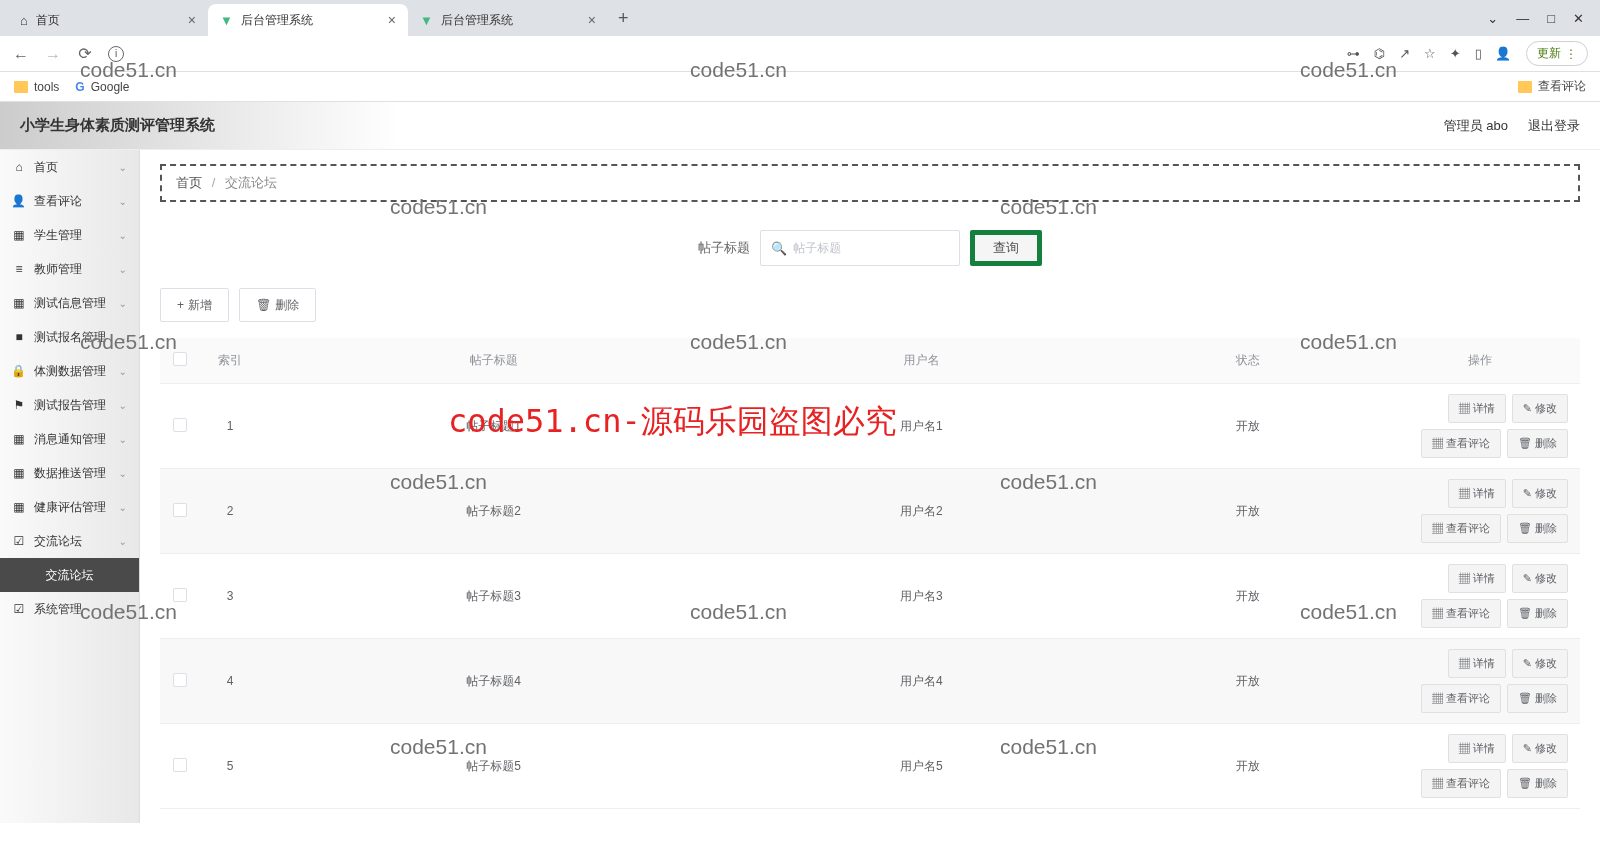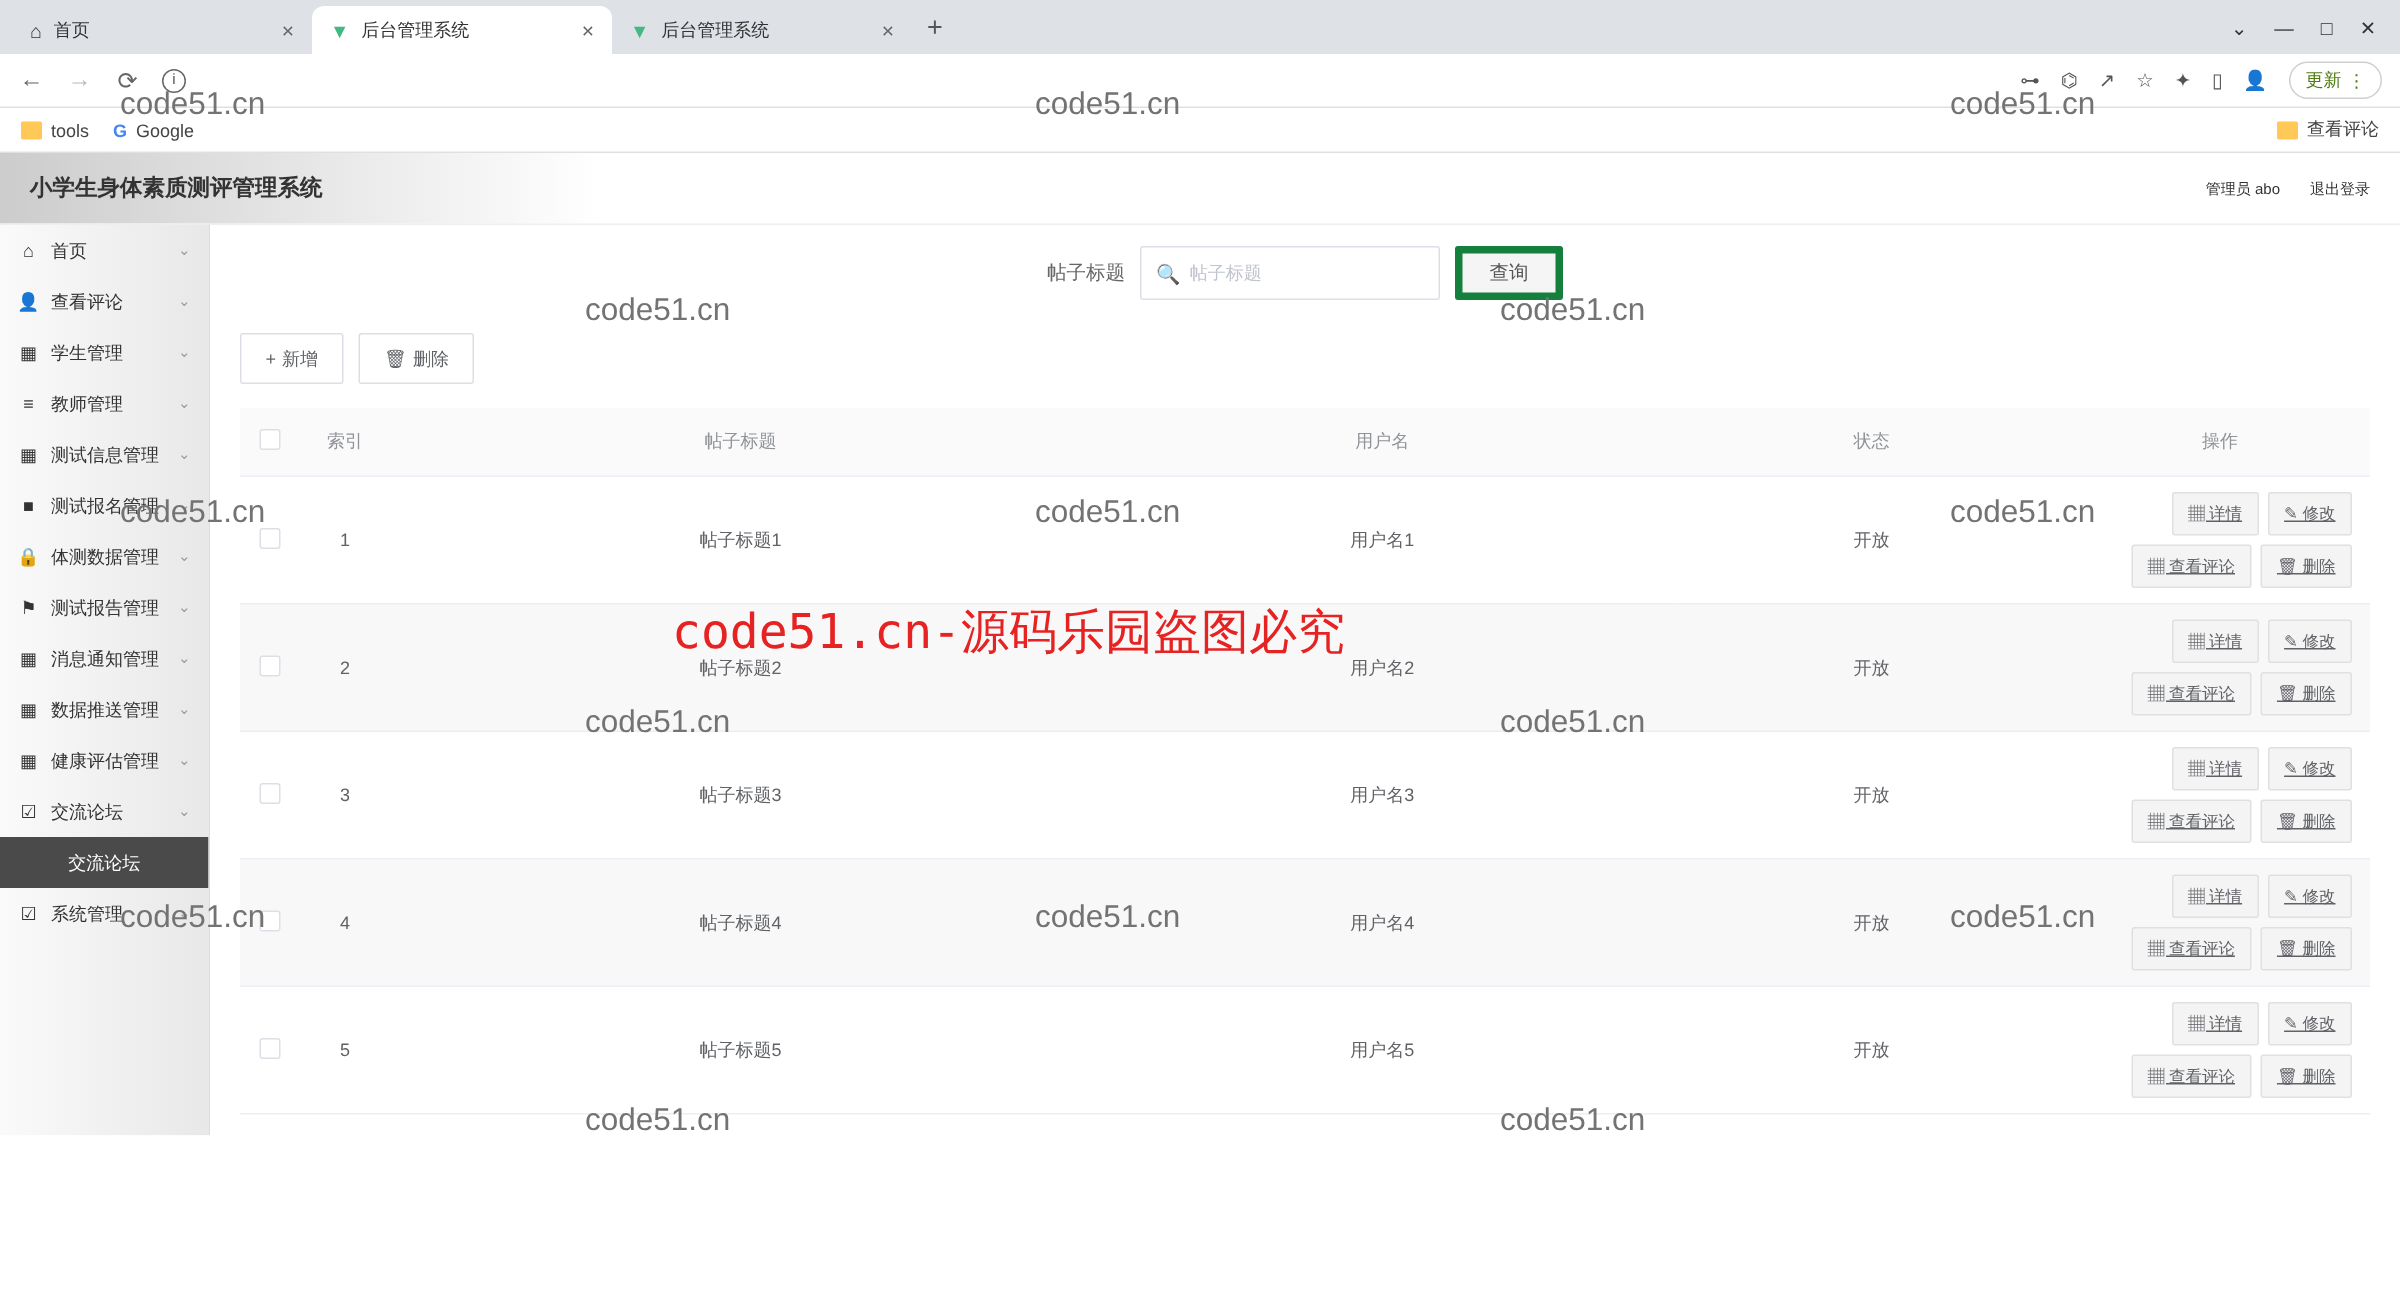--- a/index.html
+++ b/index.html
@@ -23,21 +23,21 @@
 .update-btn { border: 1px solid #d0d0d0; border-radius: 14px; padding: 3px 10px; color: #4d7c0f; font-size: 12px; display: flex; align-items: center; gap: 4px; }
 
 .bookmark-bar { height: 30px; background: #fff; display: flex; align-items: center; padding: 0 14px; gap: 16px; border-bottom: 1px solid #e0e0e0; font-size: 12px; color: #444; }
 .bookmark { display: flex; align-items: center; gap: 6px; cursor: pointer; }
 .folder-icon { width: 14px; height: 12px; background: #ffc857; border-radius: 1px; }
 .g-icon { font-weight: bold; }
 .bm-right { margin-left: auto; display: flex; align-items: center; gap: 6px; }
 .app-full { display: flex; flex-direction: column; flex: 1; }
 .app-header { height: 48px; display: flex; align-items: center; padding: 0 20px; border-bottom: 1px solid #eee; background: linear-gradient(to right, #ccc 0%, #fff 25%, #fff 100%); }
 .app-title { font-size: 15px; font-weight: bold; }
-.header-right { margin-left: auto; display: flex; gap: 20px; font-size: 10px; }
+.header-right { margin-left: auto; display: flex; gap: 20px; font-size: 13px; }
 .header-right span { cursor: pointer; }
 
 .body-wrap { display: flex; flex: 1; overflow: hidden; }
 .sidebar { width: 140px; background: linear-gradient(to right, #fafafa, #e8e8e8); border-right: 1px solid #ddd; overflow-y: auto; }
 .menu-item { height: 34px; display: flex; align-items: center; padding: 0 12px; font-size: 12px; color: #333; cursor: pointer; gap: 8px; position: relative; }
 .menu-item .arrow { margin-left: auto; color: #999; font-size: 10px; }
 .menu-item.sub { background: #4a4a4a; color: #fff; justify-content: center; padding: 0; }
 .mi-icon { width: 14px; display: inline-flex; justify-content: center; }
 
 .content { flex: 1; padding: 14px 20px; overflow-y: auto; background: #fff; }
@@ -57,21 +57,21 @@
 
 .action-row { display: flex; gap: 10px; margin-bottom: 16px; }
 .act-btn { height: 34px; padding: 0 16px; background: #fff; border: 1px solid #dcdfe6; cursor: pointer; font-size: 12px; color: #606266; display: flex; align-items: center; gap: 4px; border-radius: 2px; }
 
 .data-table { width: 100%; border-collapse: collapse; }
 .data-table th { background: #fafafa; color: #909399; font-weight: normal; font-size: 12px; padding: 14px 8px; text-align: center; border-bottom: 1px solid #ebeef5; }
 .data-table td { padding: 10px 8px; text-align: center; font-size: 12px; color: #606266; border-bottom: 1px solid #ebeef5; }
 .data-table tbody tr:nth-child(even) { background: #f8f8f8; }
 .checkbox { width: 14px; height: 14px; border: 1px solid #dcdfe6; border-radius: 2px; display: inline-block; background: #fff; }
 .op-btns { display: flex; flex-wrap: wrap; gap: 6px; justify-content: flex-end; }
-.op-btn { padding: 6px 10px; background: #f4f4f5; border: 1px solid #e0e0e0; cursor: pointer; font-size: 11px; color: #606266; display: flex; align-items: center; gap: 3px; border-radius: 2px; white-space: nowrap; text-decoration: underline; }
+.op-btn { padding: 6px 10px; background: #f4f4f5; border: 1px solid #e0e0e0; cursor: pointer; font-size: 11px; color: #606266; display: flex; align-items: center; gap: 3px; border-radius: 2px; white-space: nowrap; }
 .op-wrap { width: 180px; }
 
 
 .watermark { position: absolute; color: #737373; font-size: 21px; pointer-events: none; z-index: 5; }
 .watermark.big { color: #e62222; font-size: 32px; font-family: monospace; white-space: nowrap; }
 </style>
 </head>
 <body>
 
 <div class="browser-chrome">
@@ -207,20 +207,25 @@
         </div>
         <div class="menu-item sub">交流论坛</div>
         <div class="menu-item">
           <span class="mi-icon">☑</span>
           <span>系统管理</span>
           <span class="arrow">⌄</span>
         </div>
       </div>
 
     <div class="content" style="position:relative">
+      <div class="breadcrumb-box">
+        <a href="#">首页</a>
+        <span class="sep">/</span>
+        <span class="crumb active">交流论坛</span>
+      </div>
 
       <div class="search-row">
         <span class="search-label">帖子标题</span>
         <div class="search-input-wrap">
           <span class="sicon">🔍</span>
           <input placeholder="帖子标题" style="">
         </div>
         <button class="query-btn">查询</button>
       </div>
 

